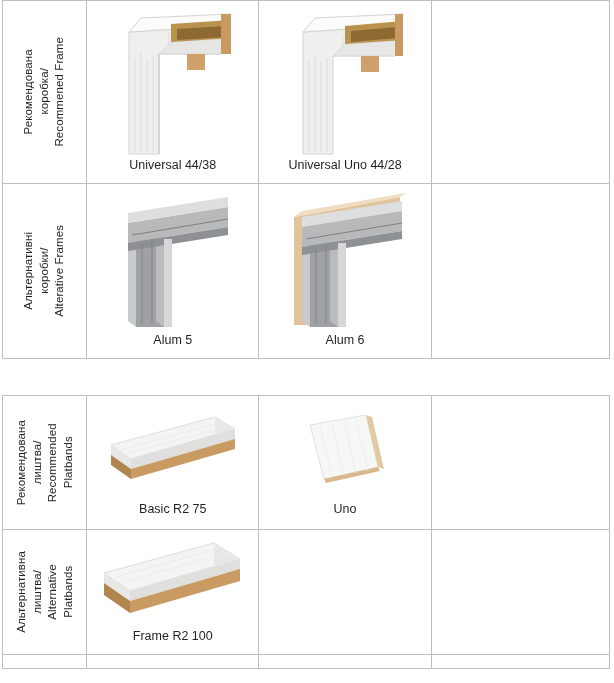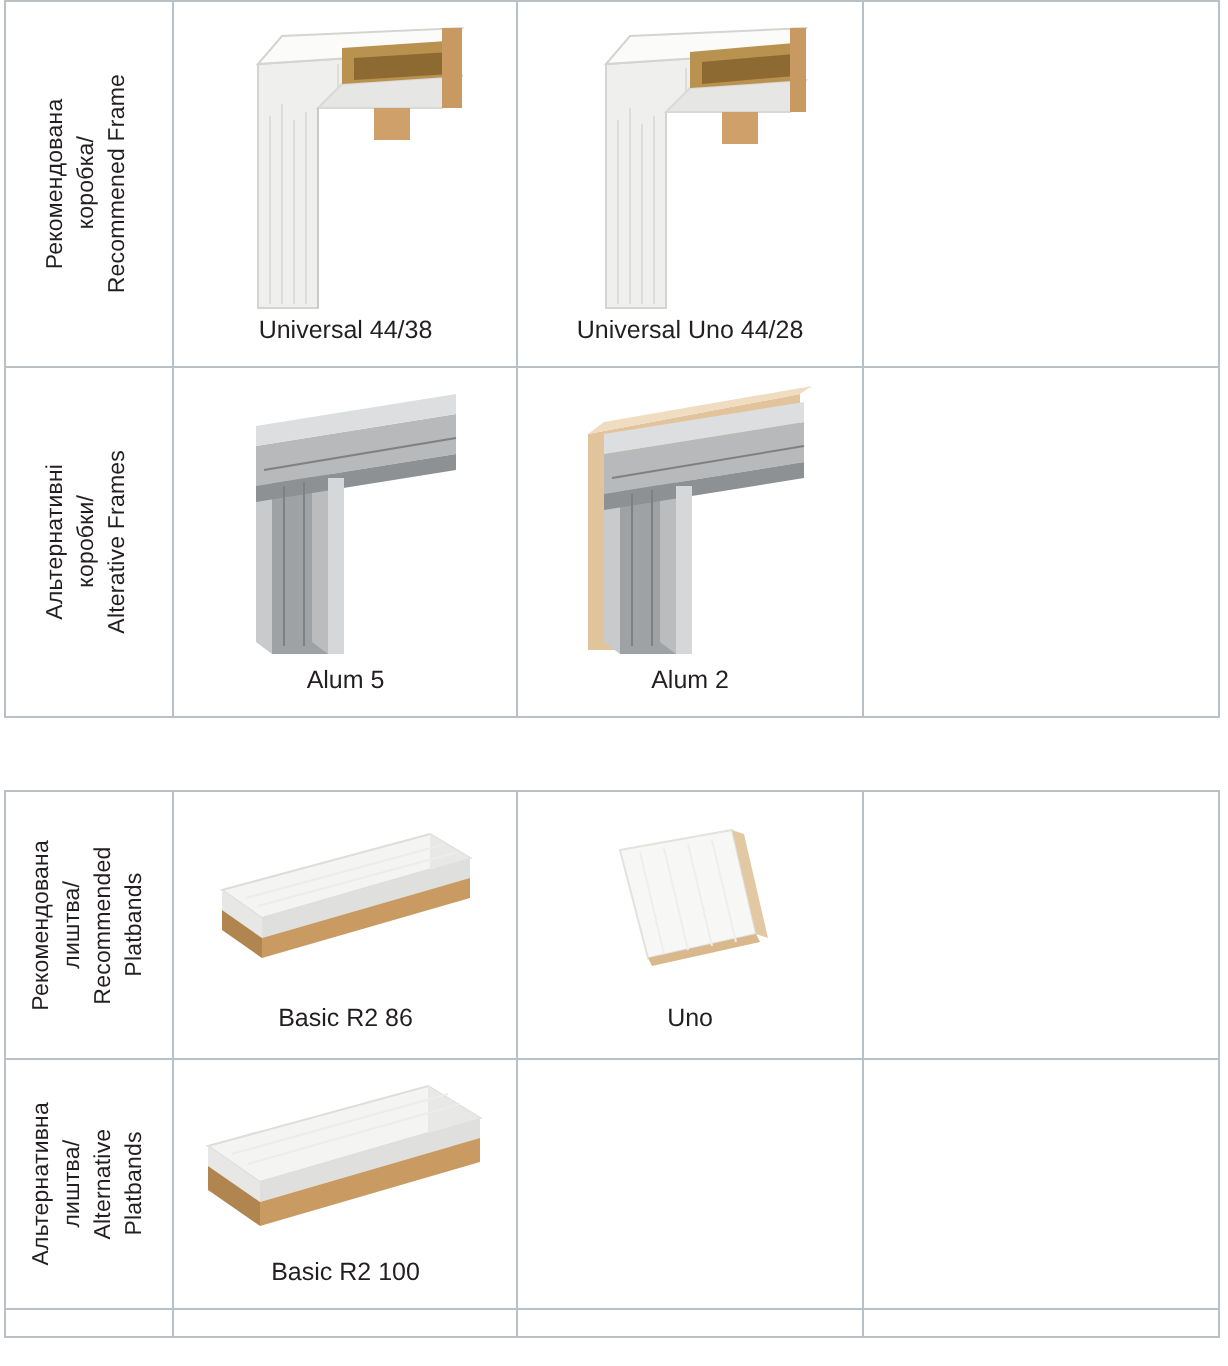--- a/index.html
+++ b/index.html
@@ -223,21 +223,21 @@
                 <polygon points="22,26 122,10 122,20 22,36" fill="#dcdedf"></polygon>
                 <polygon points="22,56 122,40 122,48 22,64" fill="#8e9193"></polygon>
                 <g stroke="#7e8183" stroke-width="1">
                   <line x1="26" y1="48" x2="122" y2="32"></line>
                   <line x1="36" y1="56" x2="36" y2="132"></line>
                   <line x1="46" y1="54" x2="46" y2="132"></line>
                 </g>
                 <polygon points="58,52 66,52 66,136 58,136" fill="#d5d7d8"></polygon>
               </svg>
             </div>
-            <div class="caption">Alum 2</div>
+            <div class="caption">Alum 6</div>
           </div>
         </td>
 
         <td></td>
       </tr>
     </tbody>
   </table>
 
   <div class="gap-block"></div>
 
@@ -273,21 +273,21 @@
                 <polygon points="28,54 132,24 132,34 28,64" fill="#dfdfdd"></polygon>
 
                 <polygon points="28,64 132,34 132,44 28,74" fill="#c99b63"></polygon>
                 <polygon points="8,50 28,64 28,74 8,60" fill="#b1854f"></polygon>
                 <g stroke="#ececea" stroke-width="1">
                   <line x1="20" y1="44" x2="120" y2="17"></line>
                   <line x1="26" y1="48" x2="126" y2="21"></line>
                 </g>
               </svg>
             </div>
-            <div class="caption">Basic R2 86</div>
+            <div class="caption">Basic R2 75</div>
           </div>
         </td>
 
         <td>
           <div class="product">
             <div class="art">
               <svg width="110" height="95" viewBox="0 0 110 95">
                 <polygon points="20,20 76,10 88,62 34,74" fill="#f7f7f6" stroke="#e2e2e0" stroke-width="1"></polygon>
                 <polygon points="76,10 82,12 94,64 88,62" fill="#e3c9a3"></polygon>
                 <polygon points="34,74 88,62 90,66 36,78" fill="#d9b98c"></polygon>
@@ -325,21 +325,21 @@
                 <polygon points="116,6 142,22 142,44 116,30" fill="#e8e8e6"></polygon>
                 <polygon points="32,54 142,22 142,32 32,64" fill="#dfdfdd"></polygon>
                 <polygon points="32,64 142,32 142,44 32,76" fill="#c99b63"></polygon>
                 <polygon points="6,46 32,64 32,76 6,58" fill="#b1854f"></polygon>
                 <g stroke="#ececea" stroke-width="1">
                   <line x1="18" y1="40" x2="126" y2="10"></line>
                   <line x1="26" y1="45" x2="132" y2="15"></line>
                 </g>
               </svg>
             </div>
-            <div class="caption">Basic R2 100</div>
+            <div class="caption">Frame R2 100</div>
           </div>
         </td>
 
         <td></td>
         <td></td>
       </tr>
 
       <tr style="height:14px">
         <td></td>
         <td></td>

